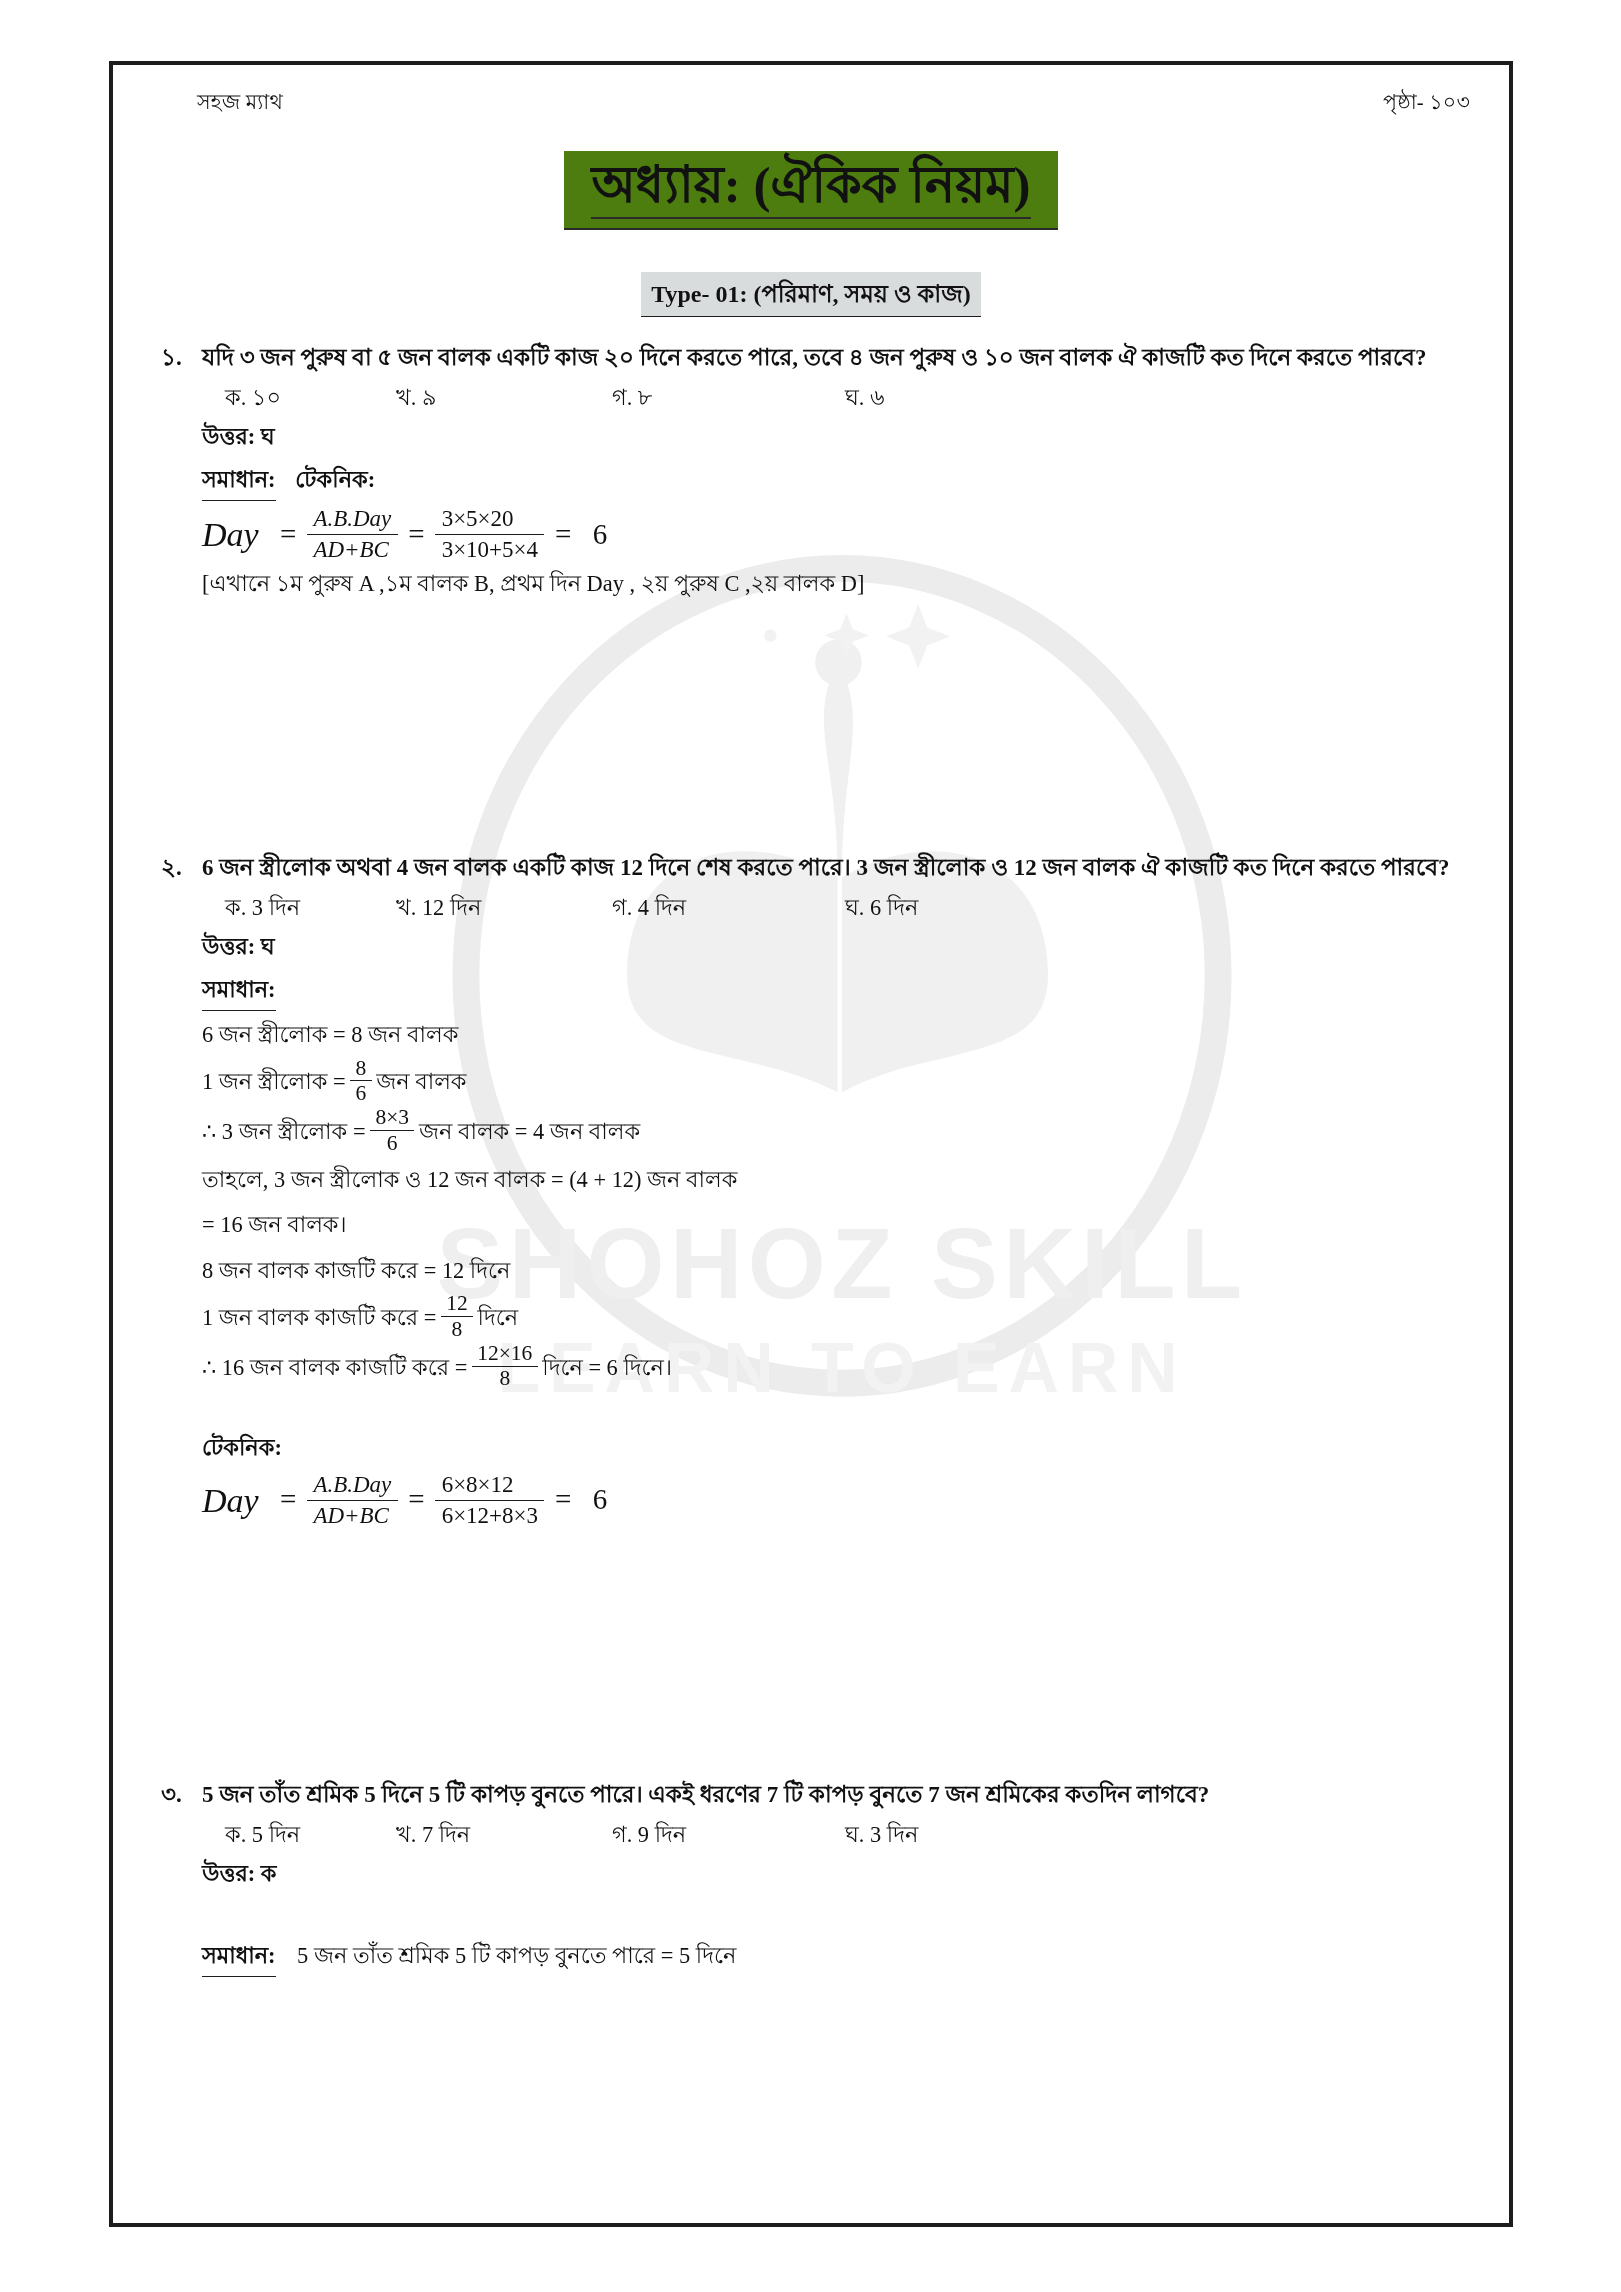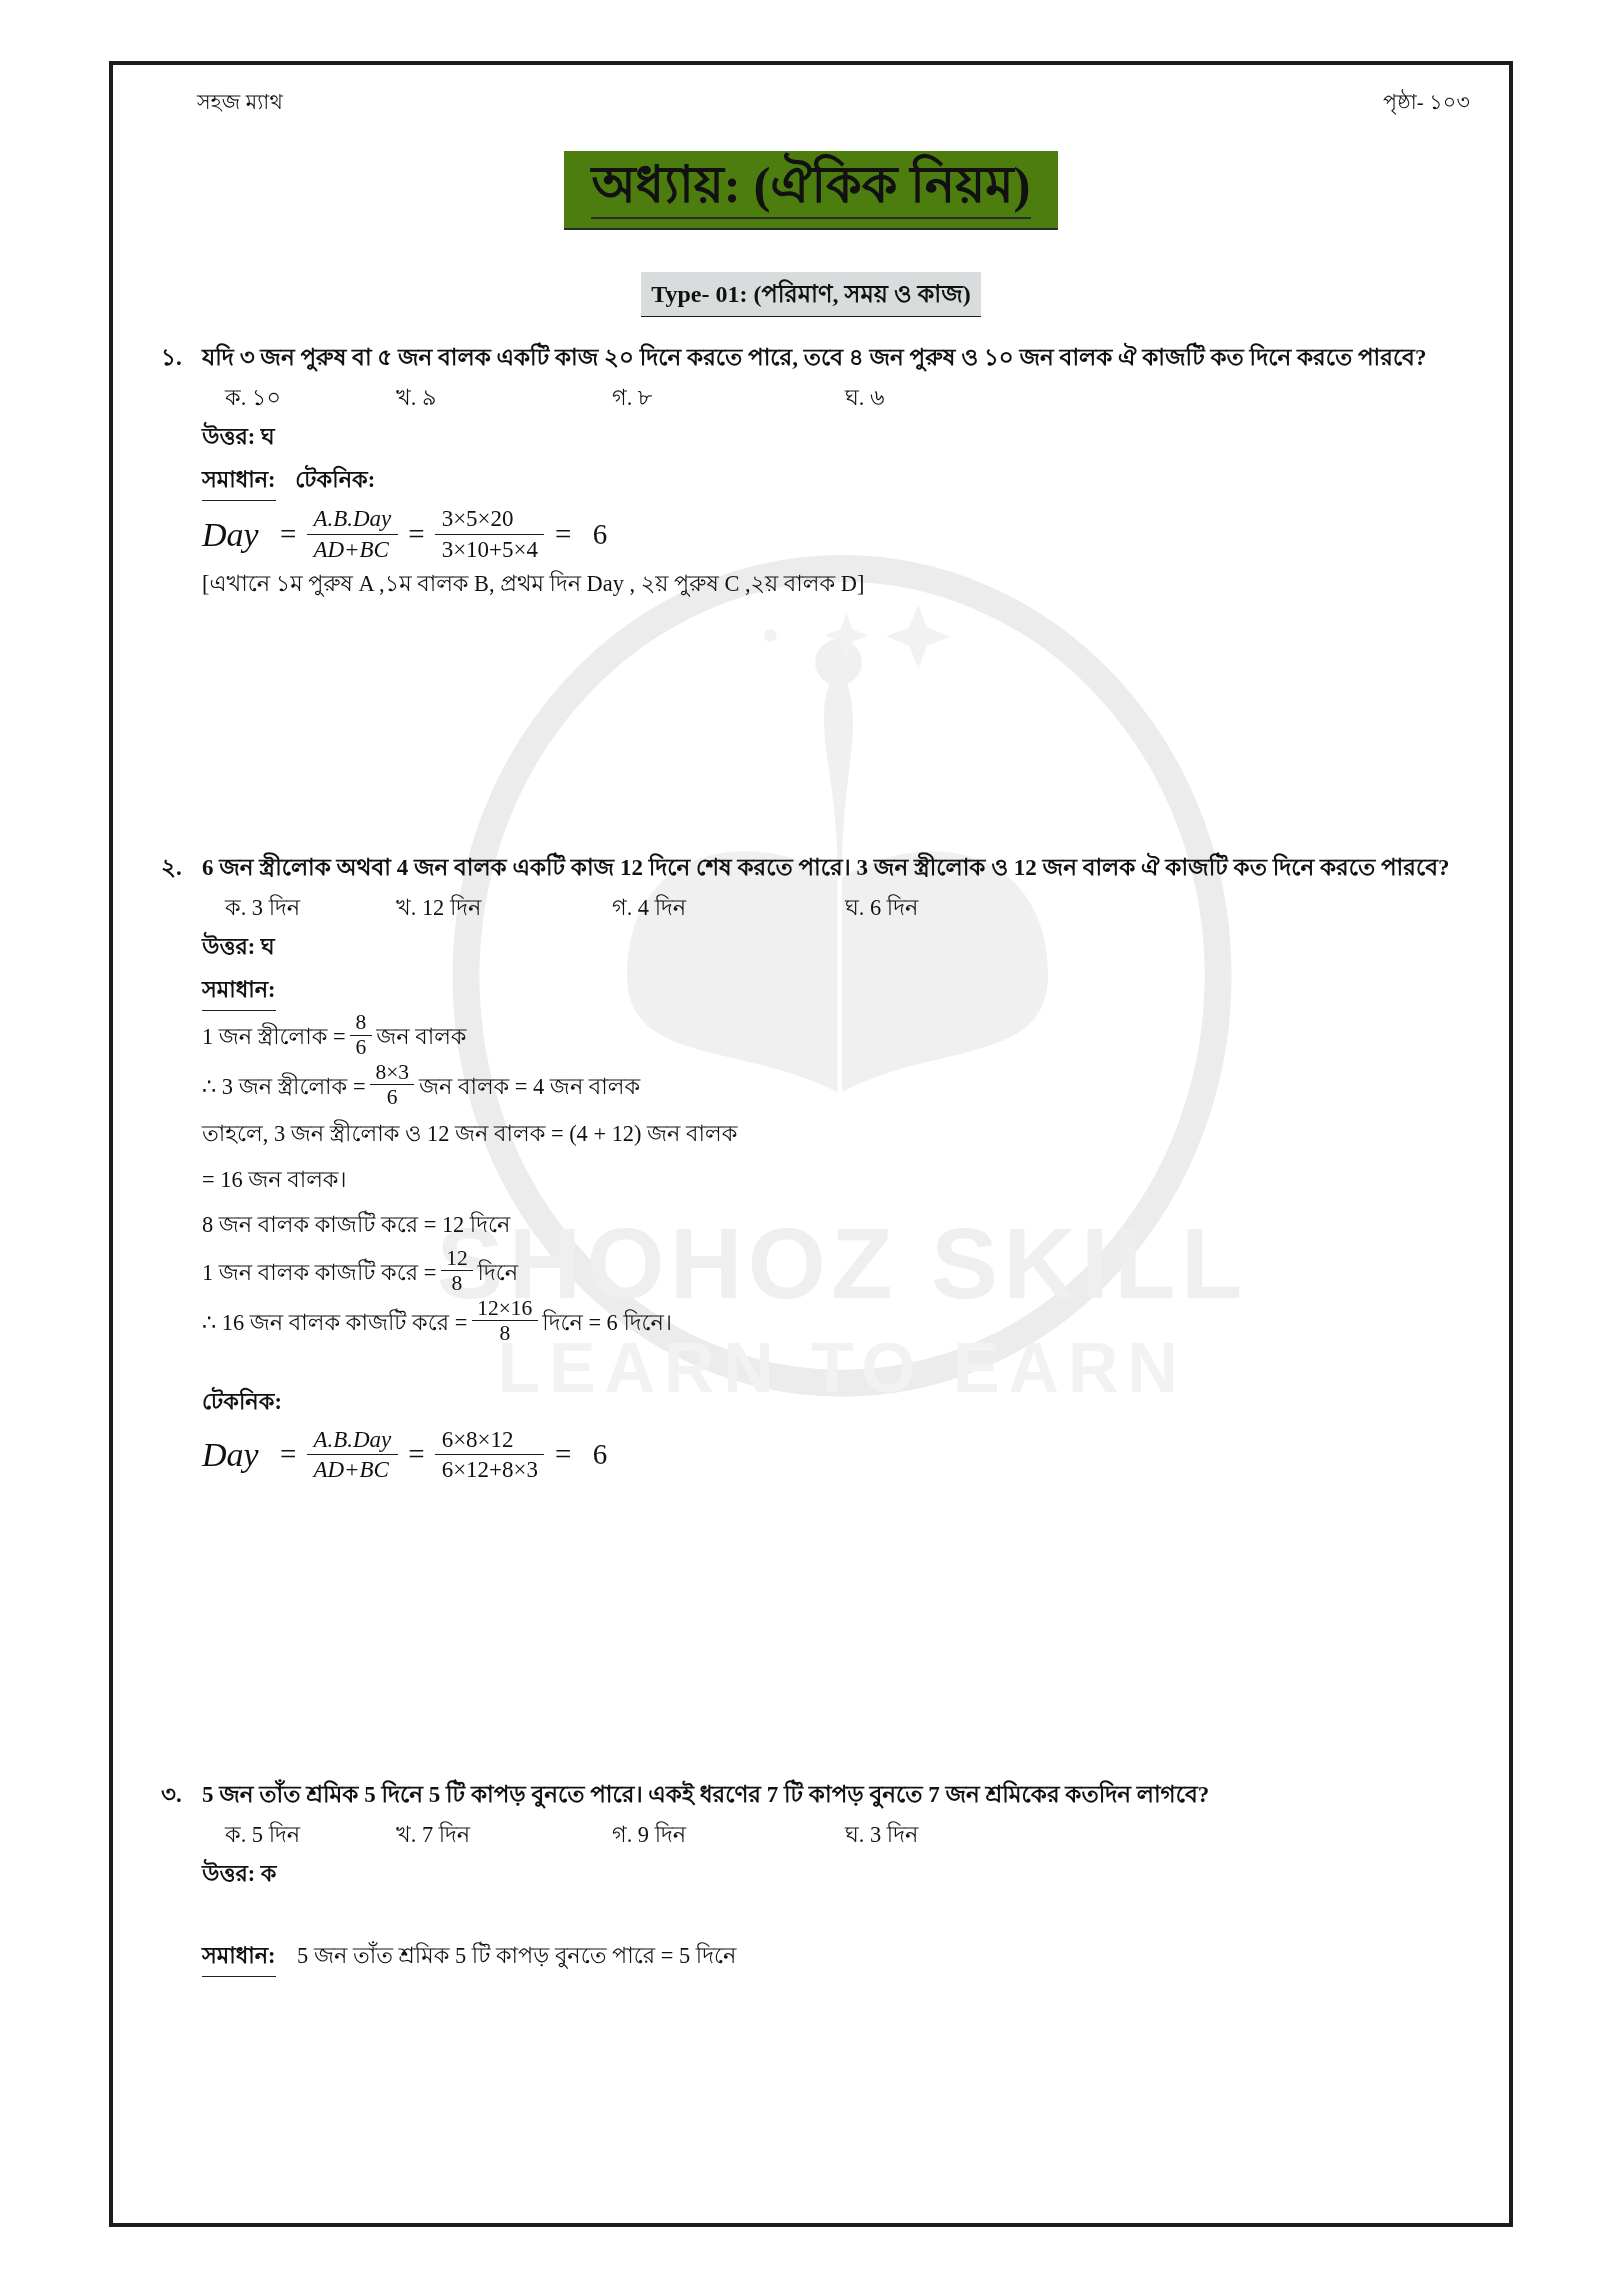--- a/index.html
+++ b/index.html
@@ -333,20 +333,21 @@
       <span class="opt o1">ক. 3 দিন</span>
       <span class="opt o2">খ. 12 দিন</span>
       <span class="opt o3">গ. 4 দিন</span>
       <span class="opt o4">ঘ. 6 দিন</span>
     </div>
     <div class="answer-line">উত্তর: ঘ</div>
     <div class="soln-row">
       <span class="soln-label">সমাধান:</span>
     </div>
 
+    <div class="step-plain">6 জন স্ত্রীলোক = 8 জন বালক</div>
 
     <div class="step">
       <span>1 জন স্ত্রীলোক =</span>
       <span class="frac-sm">
         <span class="num">8</span>
         <span class="den">6</span>
       </span>
       <span>জন বালক</span>
     </div>
 

